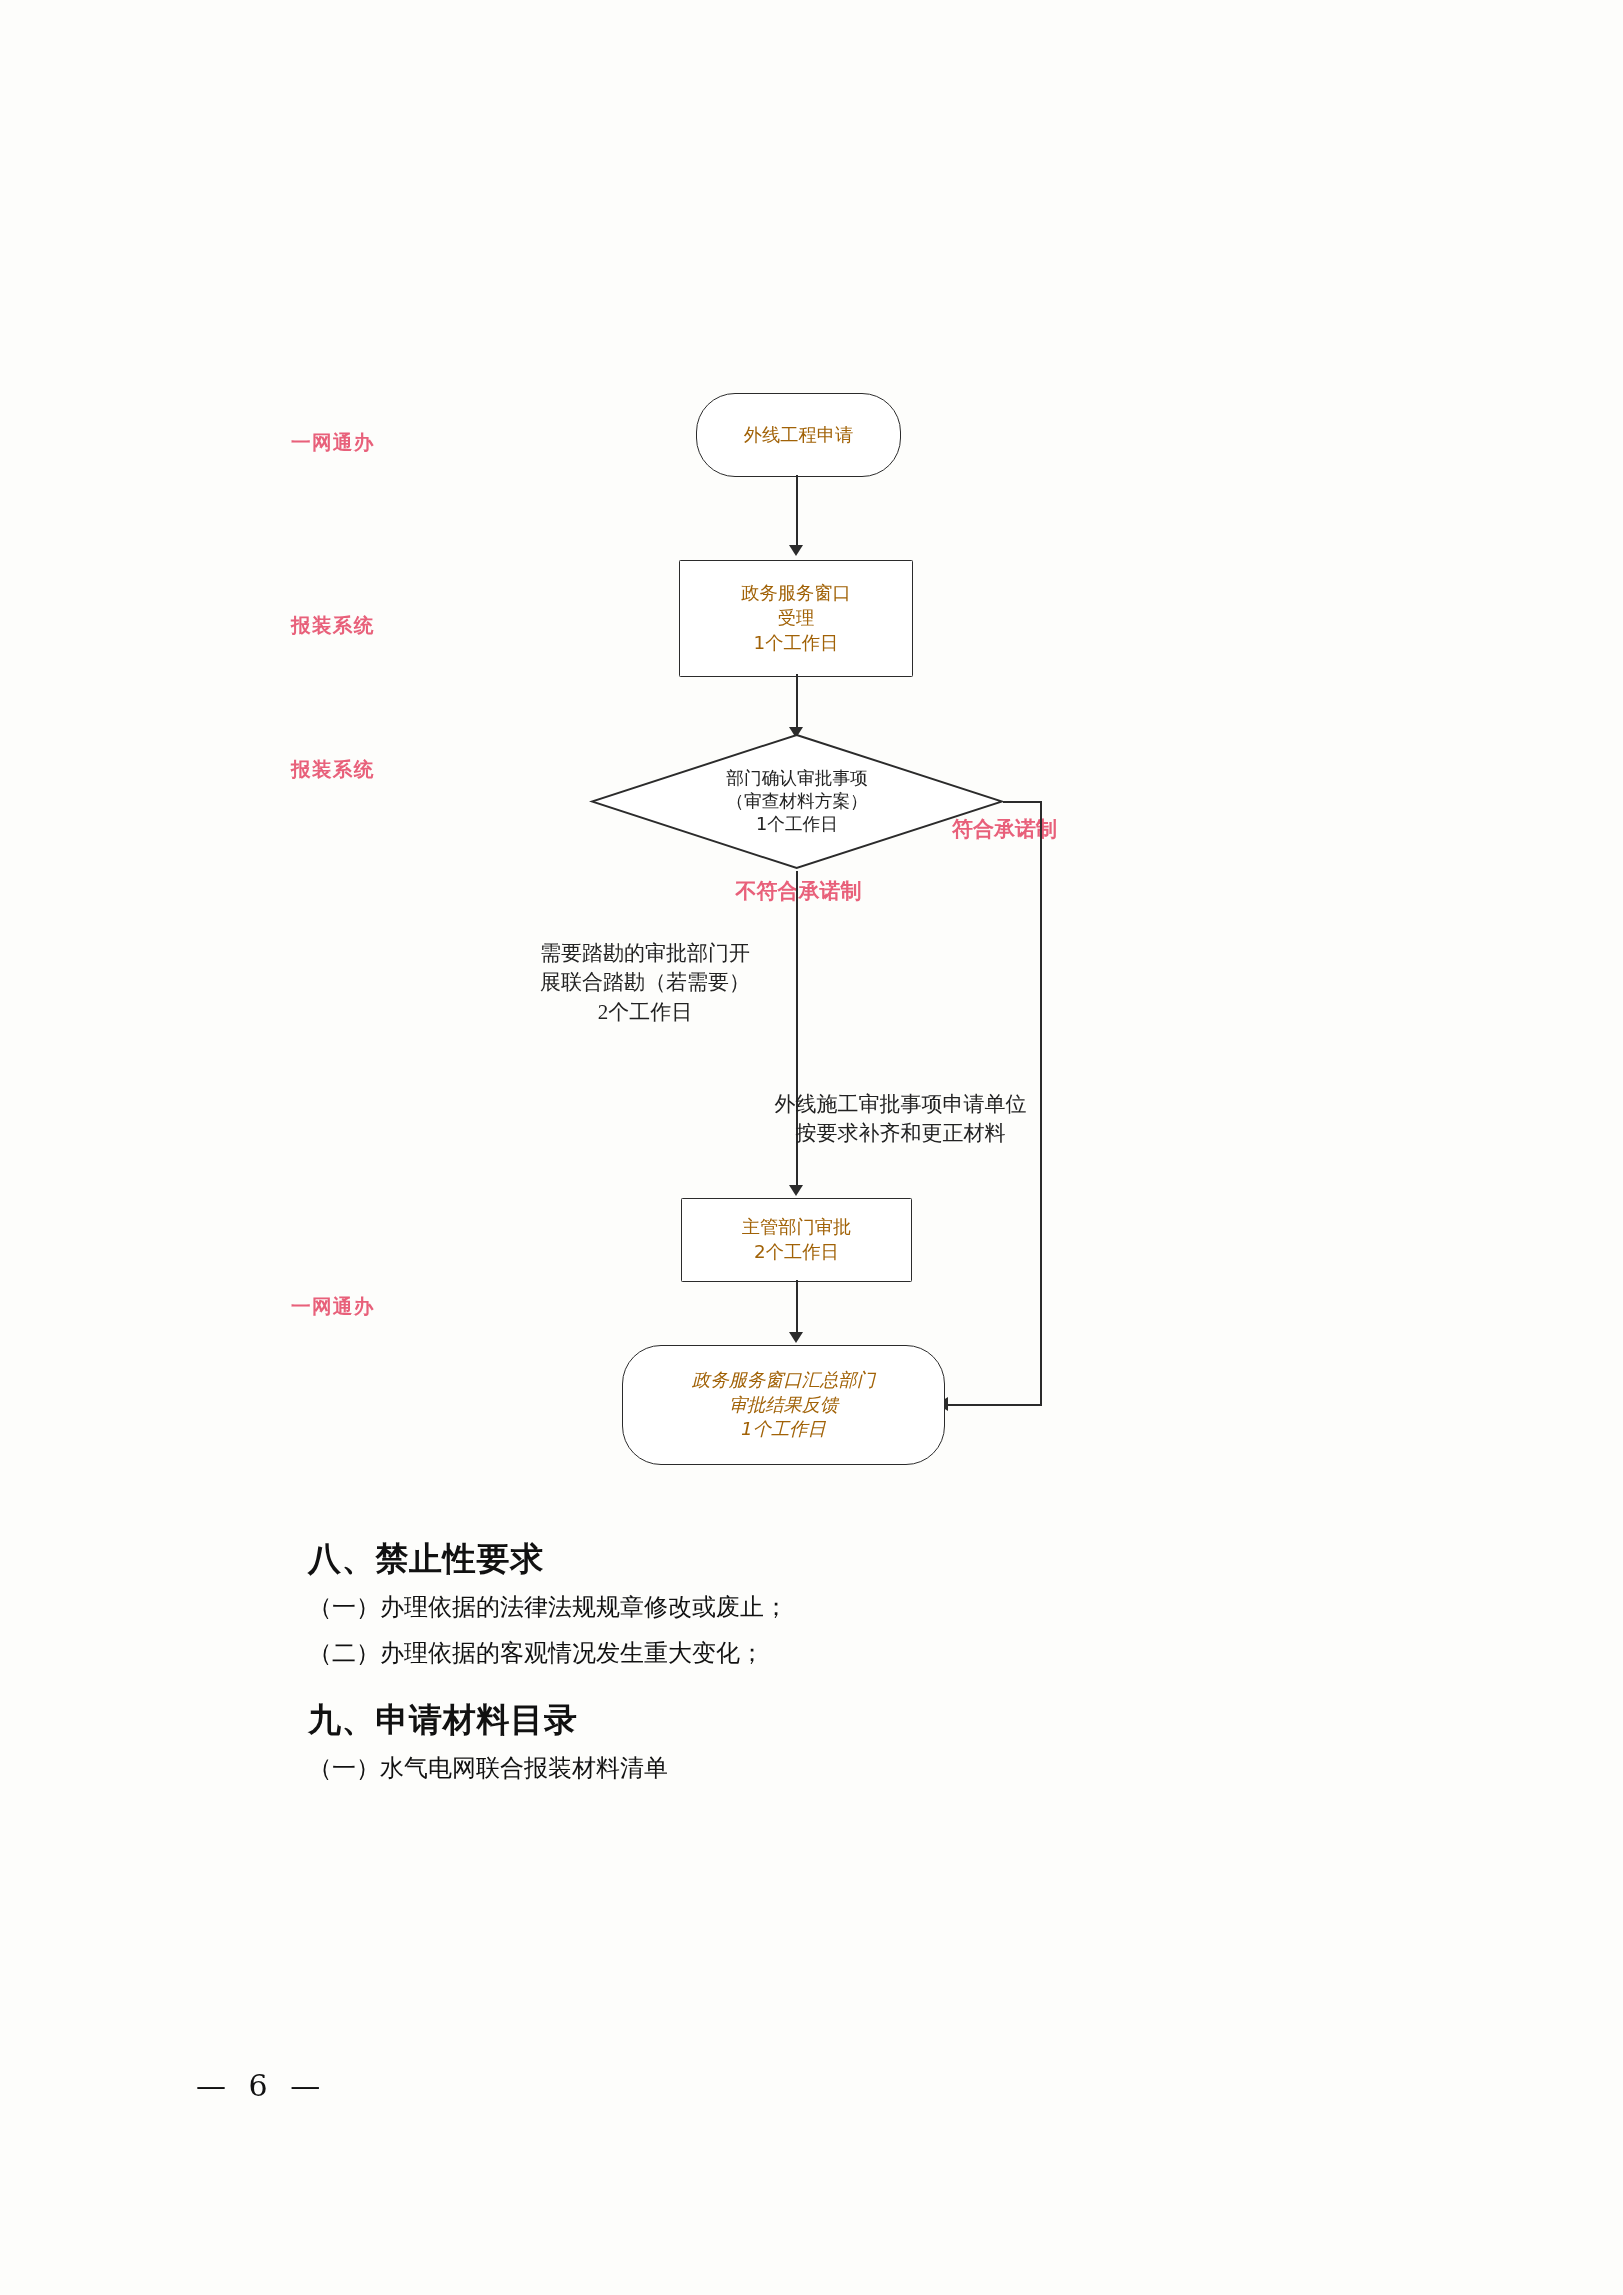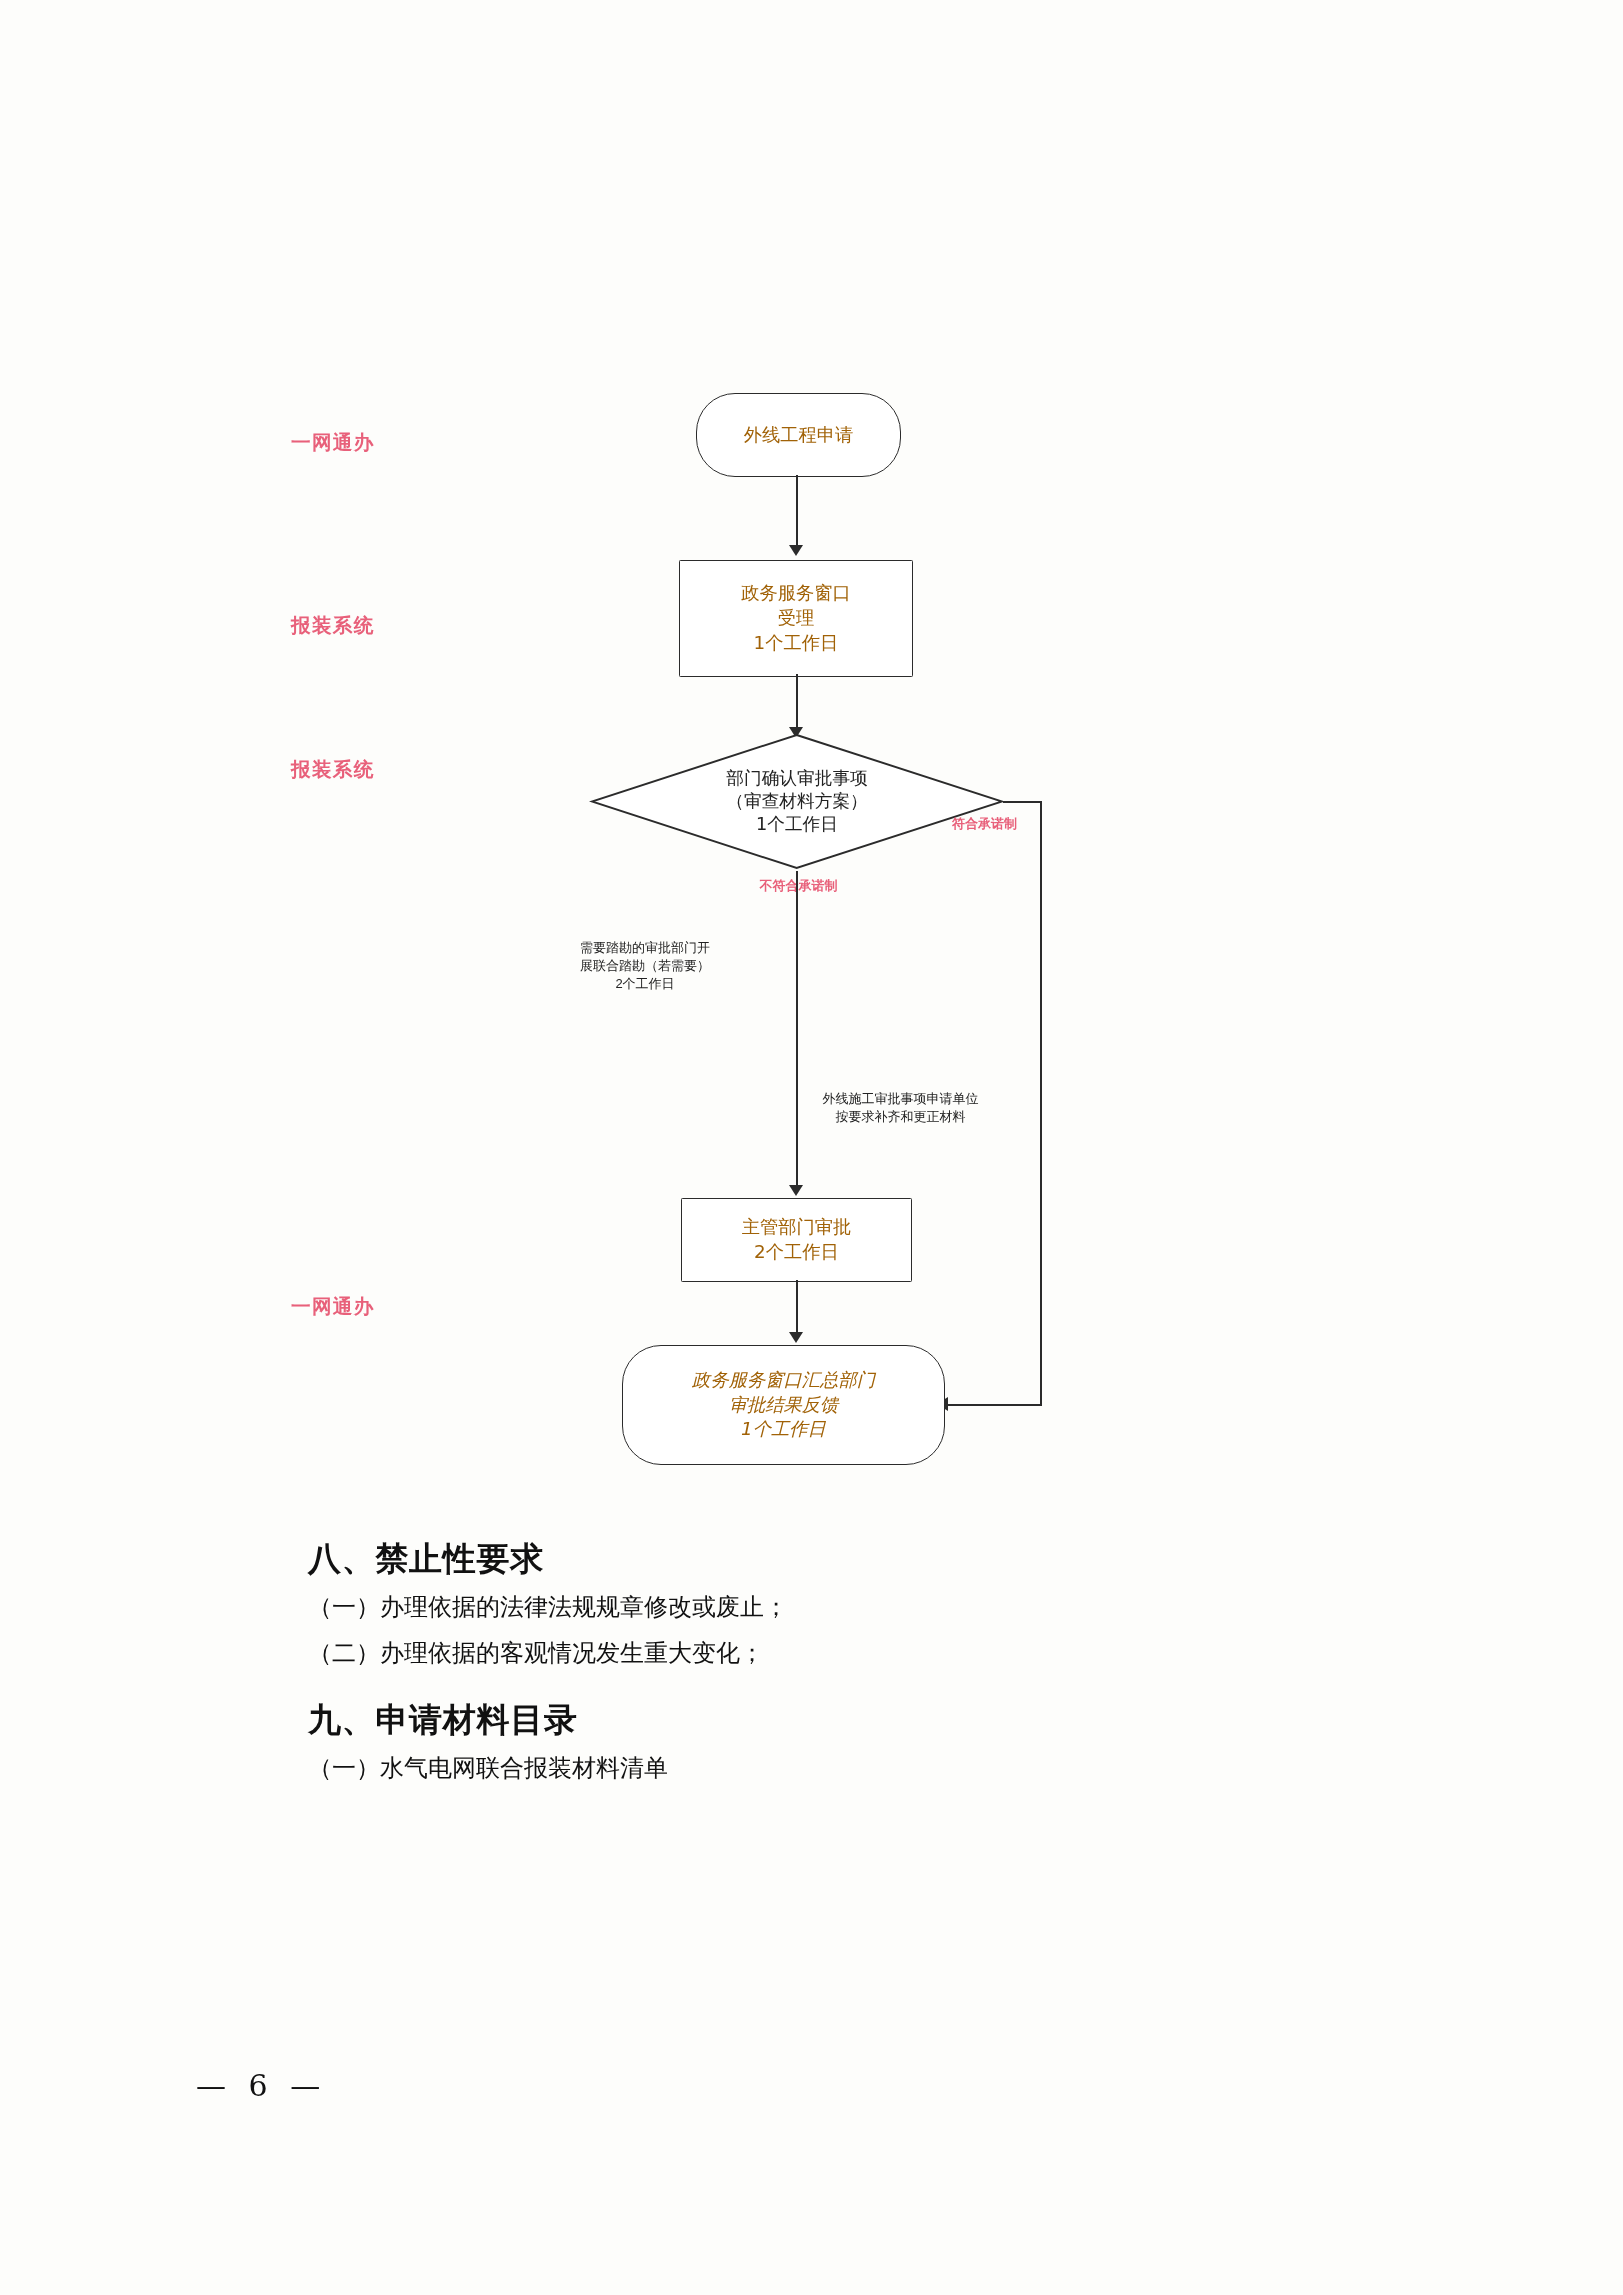--- a/index.html
+++ b/index.html
@@ -76,25 +76,25 @@
     text-align: right;
     font-size: 17.7px;
     line-height: 1.3;
     font-family: "DejaVu Sans", sans-serif;
     color: #222;
     filter: blur(0.2px);
   }
 
   .free-text {
     position: absolute;
-    font-size: 13px;
+    font-size: 21px;
     line-height: 1.4;
     text-align: center;
     white-space: pre-line;
-    font-family: Liberation Sans, sans-serif;
+    font-family: Liberation Serif, serif;
     color: #222;
     filter: blur(0.2px);
   }
   .free-text.pink {
     color: #e8607a;
     font-weight: bold;
   }
 
   .conn {
     position: absolute;

